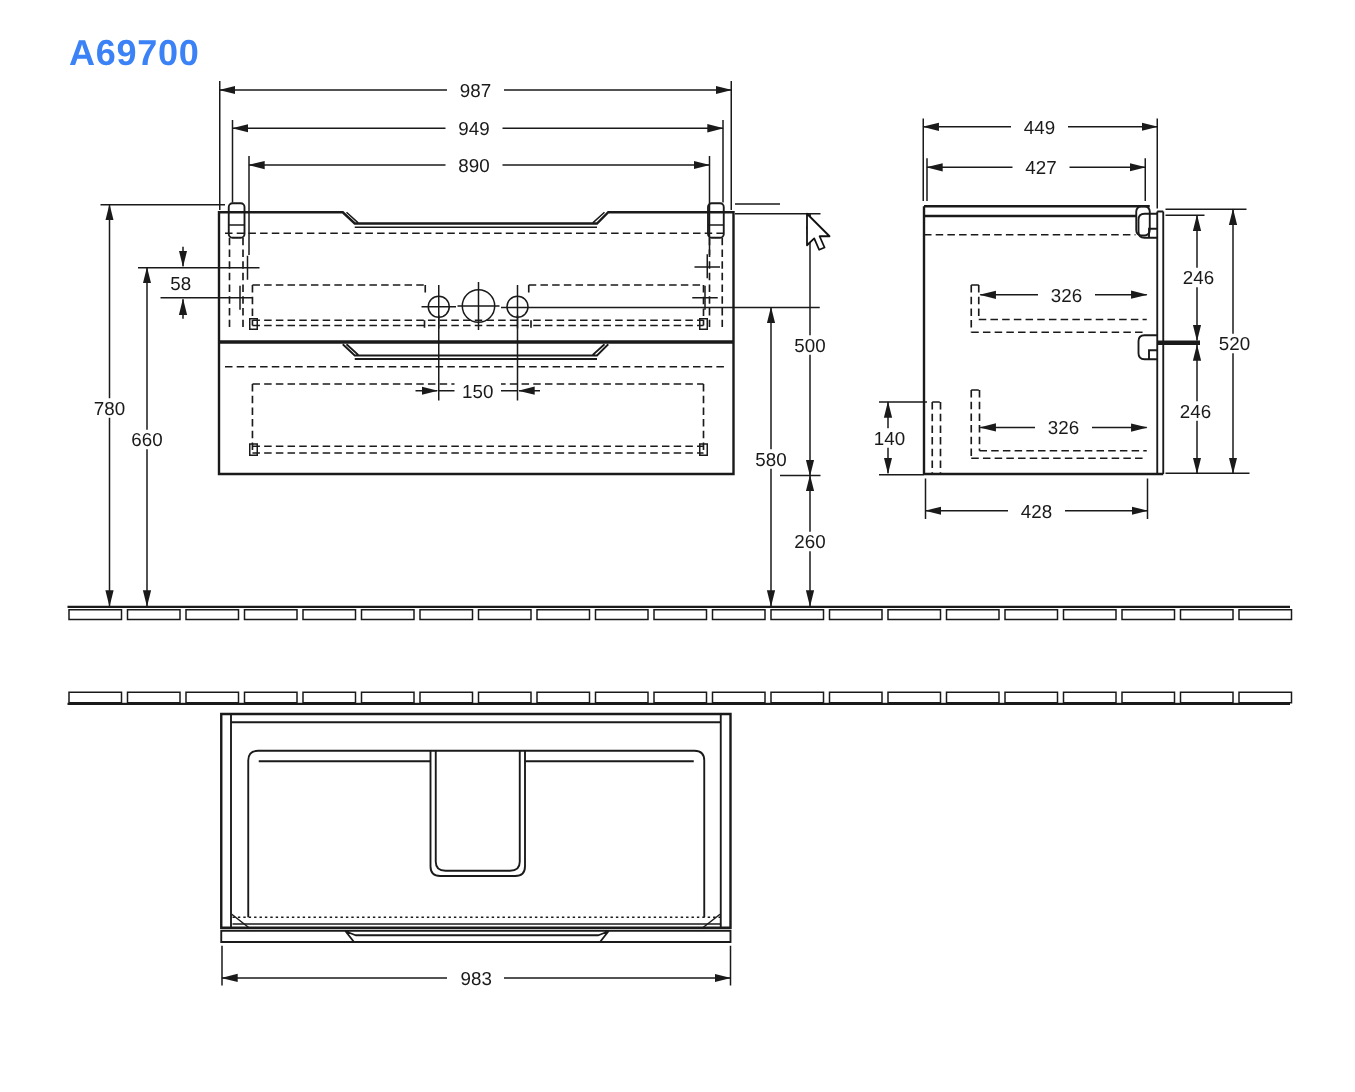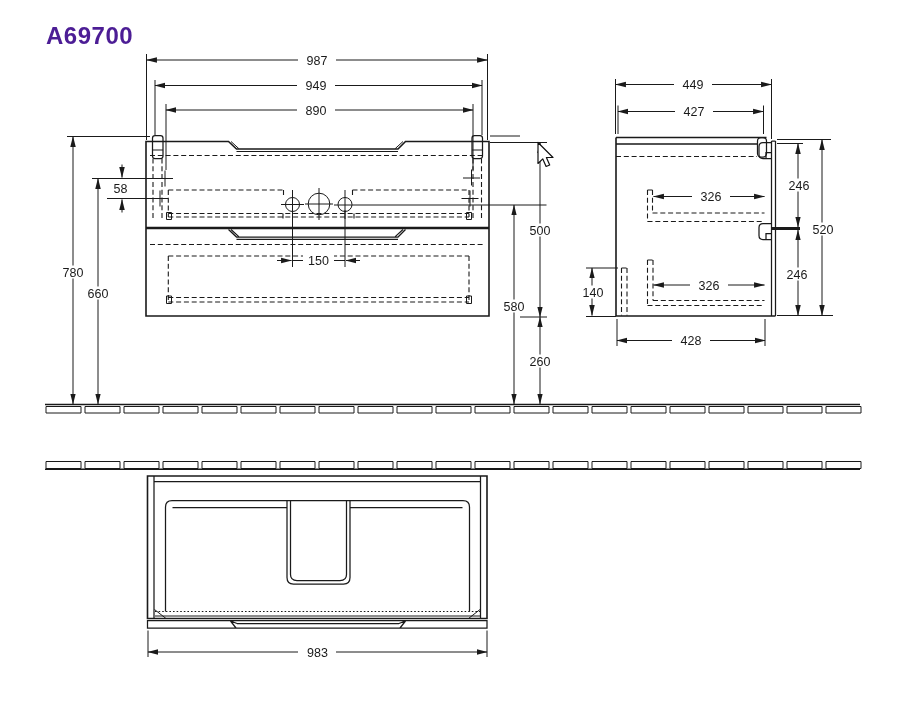--- a/index.html
+++ b/index.html
@@ -1,18 +1,18 @@
 <!DOCTYPE html>
 <html><head>
 <meta charset="utf-8">
 <style>
   html,body{margin:0;padding:0;background:#fff;}
   .stage{position:relative;width:903px;height:728px;background:#ffffff;overflow:hidden;}
   .title{position:absolute;left:46px;top:22px;font:bold 24px "Liberation Sans",sans-serif;
-         color:#4c1d95;letter-spacing:.5px;text-align:center;}
+         color:#3b82f6;letter-spacing:.5px;text-align:center;}
   svg{position:absolute;left:0;top:0;}
   .ol  {fill:none;stroke:#1a1a1a;stroke-width:1.6;}
   .ol2 {fill:none;stroke:#1a1a1a;stroke-width:1.25;}
   .th  {fill:none;stroke:#1a1a1a;stroke-width:2.4;}
   .th2 {fill:none;stroke:#1a1a1a;stroke-width:3;}
   .ext {fill:none;stroke:#1a1a1a;stroke-width:1;}
   .dim {fill:none;stroke:#1a1a1a;stroke-width:1;}
   .hid {fill:none;stroke:#1a1a1a;stroke-width:1.1;stroke-dasharray:5 2.8;}
   .dot {fill:none;stroke:#1a1a1a;stroke-width:1;stroke-dasharray:1.6 2;}
   .fl  {fill:none;stroke:#1a1a1a;stroke-width:1.5;}

